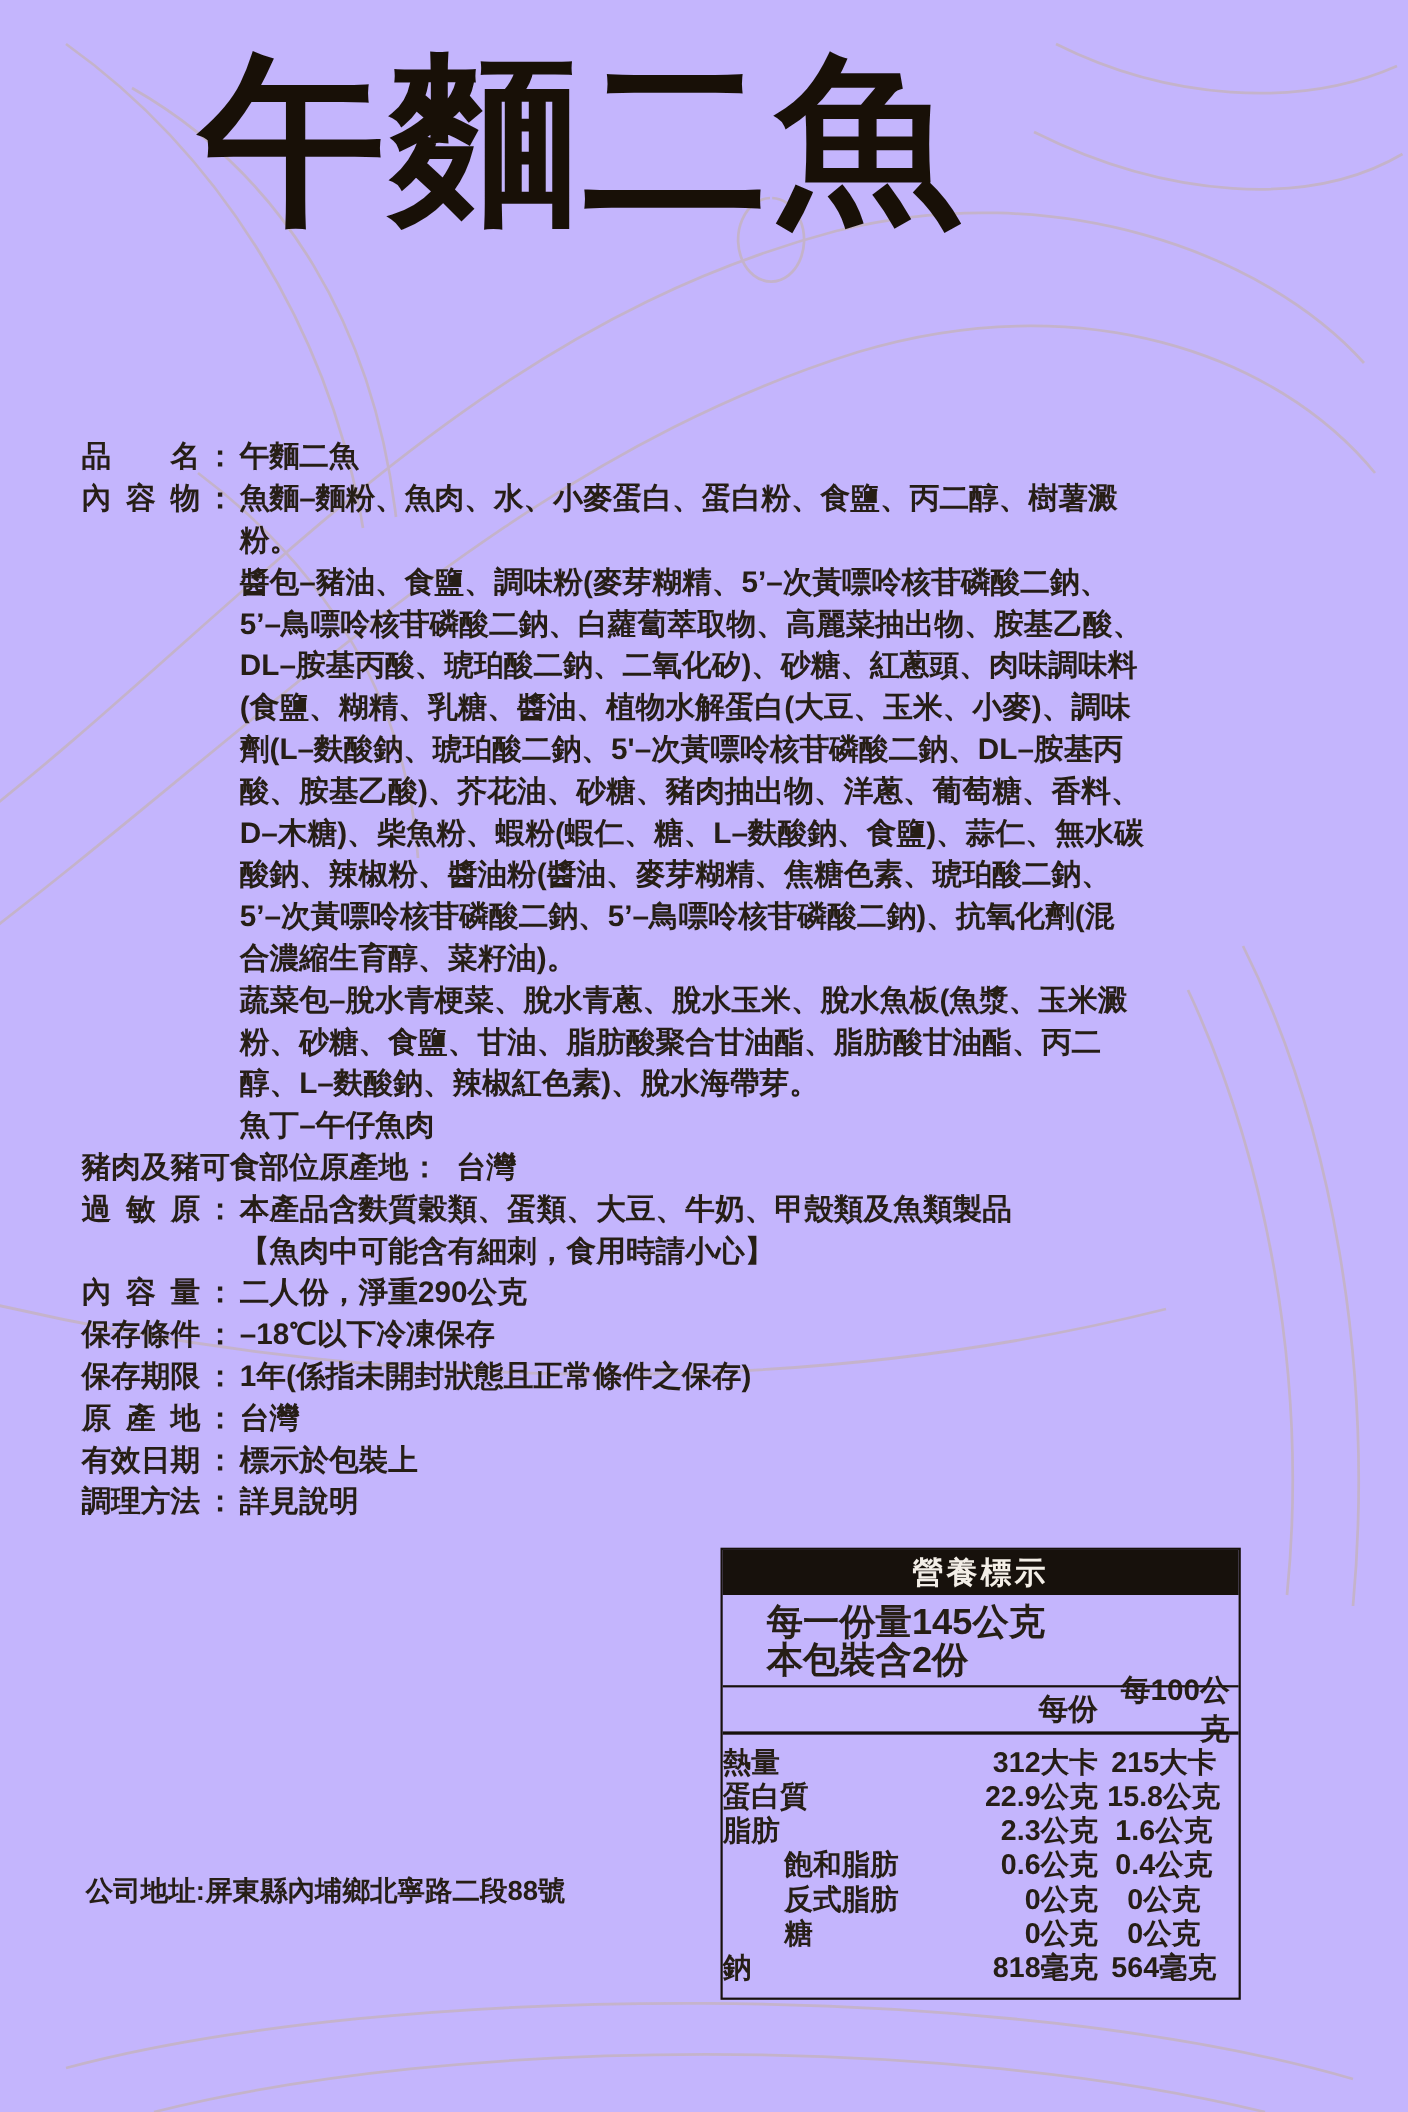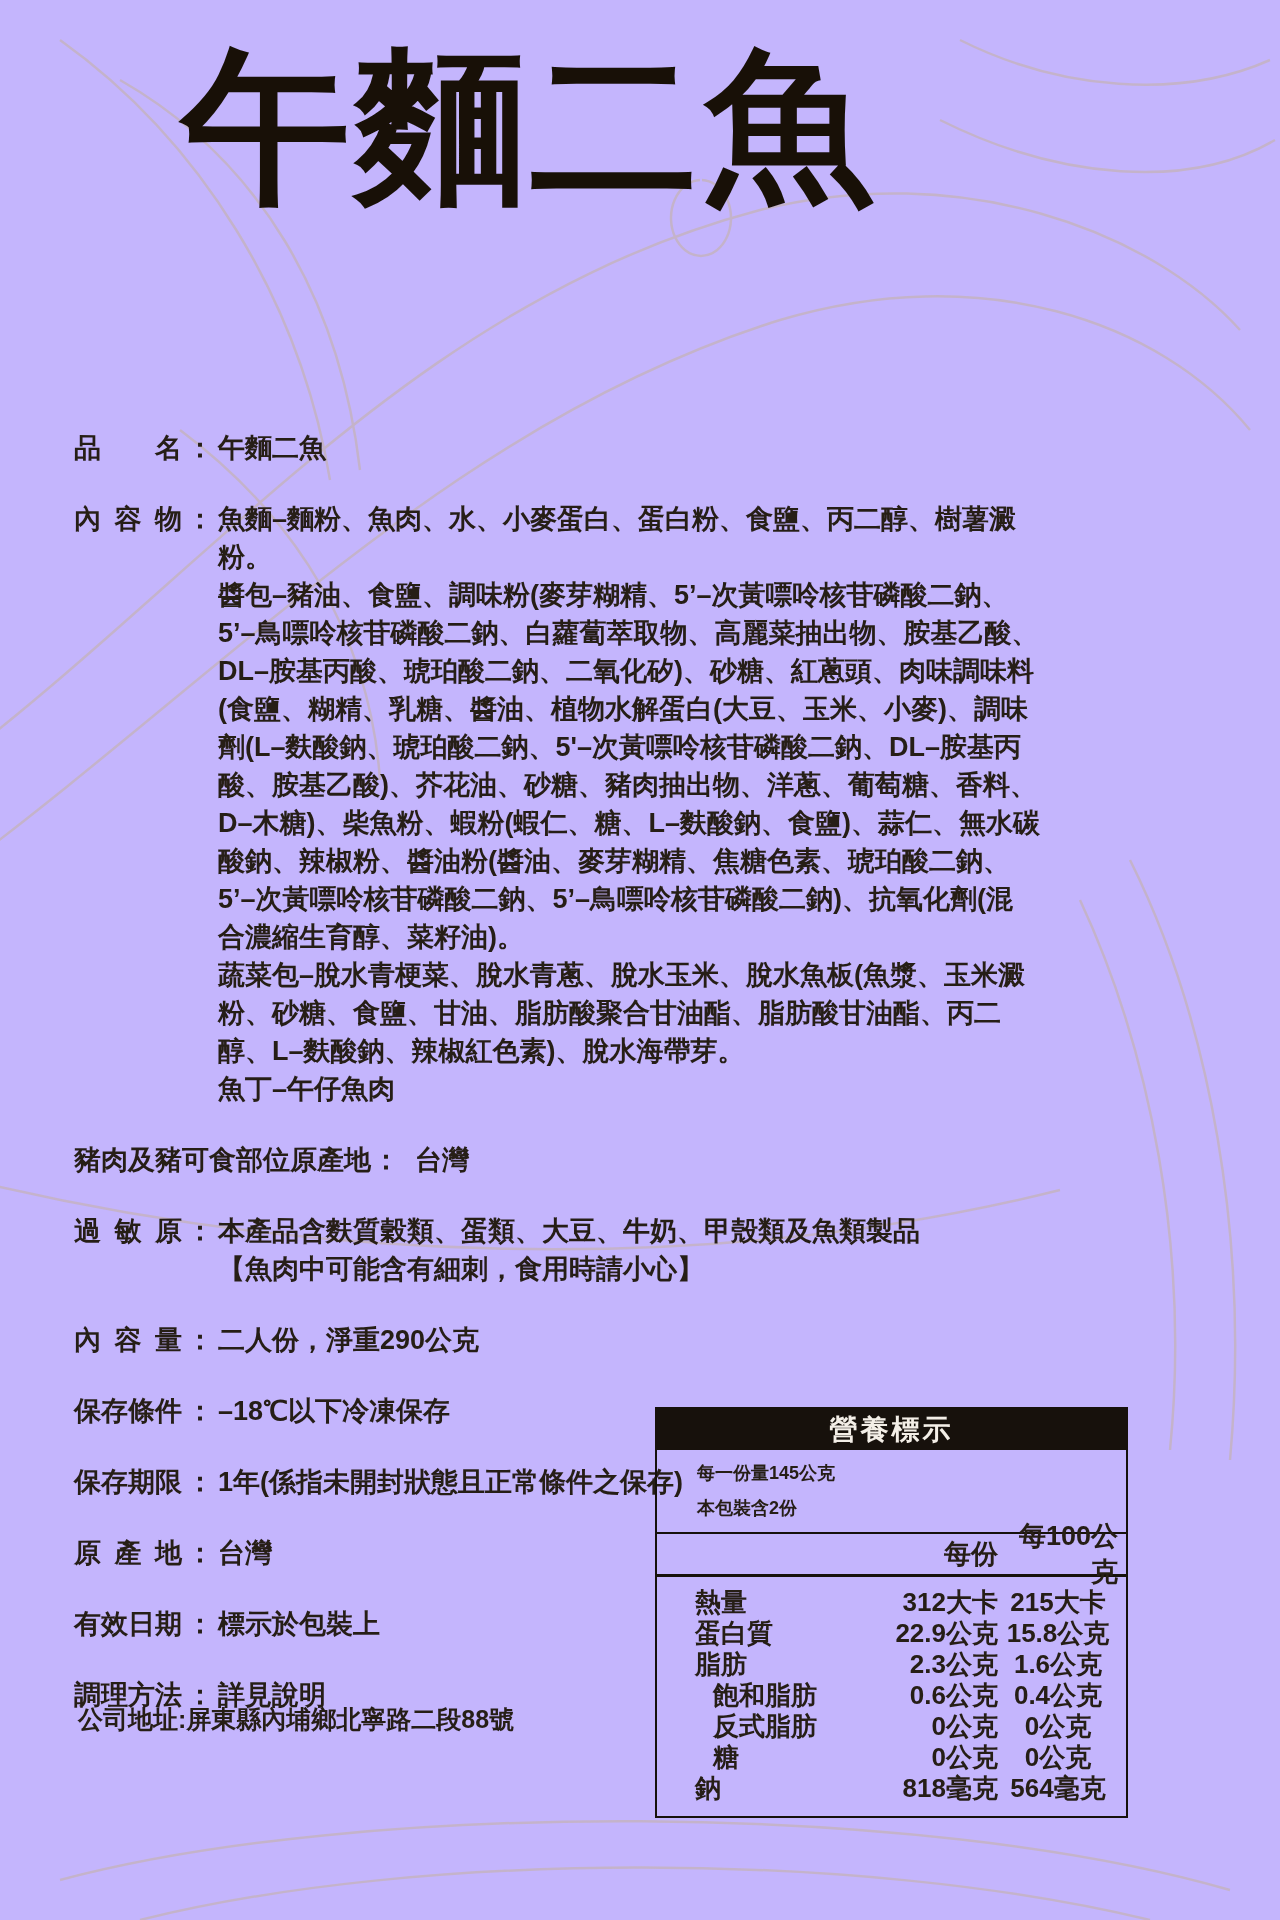--- a/index.html
+++ b/index.html
@@ -20,21 +20,21 @@
     font-weight:900;
     font-size:168px;
     letter-spacing:6px;
     color:#181007;
     white-space:nowrap;
   }
   .info{
     position:absolute;left:74px;top:396px;width:1010px;
     font-size:27px;line-height:38px;
   }
-  .irow{display:flex;align-items:flex-start;margin-top:33px;}
+  .irow{display:flex;align-items:flex-start;}
   .ilabel{width:108px;flex:none;text-align:justify;text-align-last:justify;}
   .icolon{width:36px;flex:none;text-align:center;}
   .ivalue{flex:none;white-space:pre;}
   .irow.full .ilabel-full{flex:none;}
   .irow.full .icolon{width:30px;}
   .irow.full .ivalue{margin-left:14px;}
   .maker{
     position:absolute;left:78px;top:1700px;
     font-size:25px;line-height:39px;
   }
@@ -44,34 +44,34 @@
     box-sizing:border-box;
     font-size:26px;
   }
   .nheader{
     height:41px;line-height:41px;
     background:#17110c;color:#f3eee7;
     text-align:center;font-size:28px;letter-spacing:3px;
   }
   .nserving{
     padding:6px 10px 6px 40px;
-    font-size:18px;line-height:35px;
+    font-size:33px;line-height:35px;
     border-bottom:2px solid #17110c;
   }
   .ncolhead{
     display:flex;align-items:center;
     height:40px;
     padding-right:8px;
     border-bottom:3px solid #17110c;
     font-size:27px;
   }
   .ncolhead .spacer{flex:1;}
   .nbody{padding:10px 8px 12px 0;}
   .nrow{display:flex;line-height:31px;}
-  .nlabel{flex:1;padding-left:38px;}
+  .nlabel{flex:1;}
   .nrow.indent .nlabel{padding-left:56px;}
   .nv1{width:150px;flex:none;text-align:right;}
   .nv2{width:120px;flex:none;text-align:center;}
   .nch1{width:150px;flex:none;text-align:right;}
   .nch2{width:120px;flex:none;text-align:right;}
 </style>
 </head>
 <body>
 
 <div id="page">

